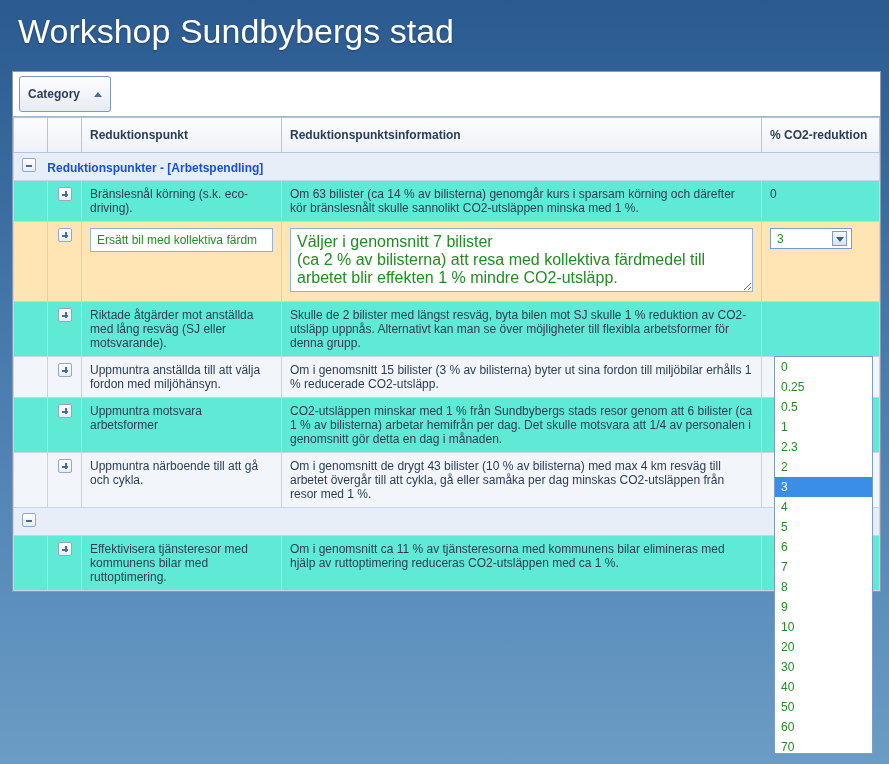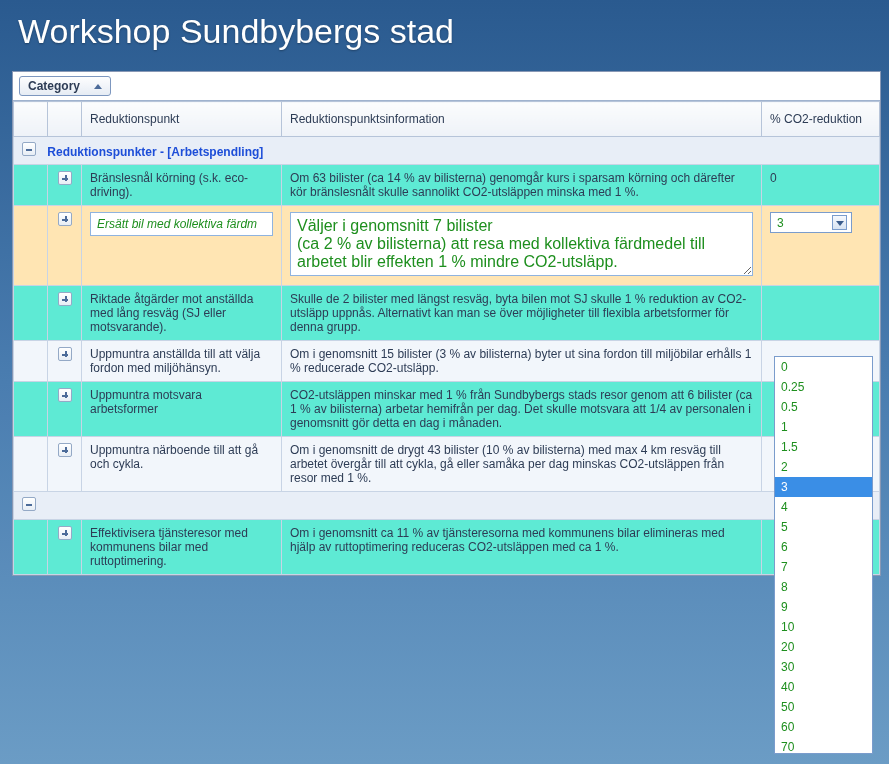--- a/index.html
+++ b/index.html
@@ -29,40 +29,40 @@
     padding: 4px 6px;
     background: #fff;
   }
   .grouping-chip {
     display: inline-flex;
     align-items: center;
     gap: 14px;
     border: 1px solid #7d97bf;
     background: linear-gradient(#fdfdfe,#e6ecf4);
     border-radius: 3px;
-    padding: 2px 8px;
+    padding: 10px 8px;
     font-weight: bold;
     color: #2d3c55;
     cursor: pointer;
   }
   .sort-arrow {
     width: 0; height: 0;
     border-left: 4px solid transparent;
     border-right: 4px solid transparent;
     border-bottom: 5px solid #4c6b99;
   }
   table.grid {
     border-collapse: collapse;
     width: 100%;
     table-layout: fixed;
   }
   table.grid th {
     background: linear-gradient(#fbfcfd,#eef2f8);
     color: #2d3c55;
-    font-weight: normal;
+    font-weight: bold;
     text-align: left;
     padding: 10px 8px;
     border: 1px solid #b6c4d9;
     font-size: 12px;
   }
   table.grid td {
     border: 1px solid #c8d4e5;
     padding: 6px 8px;
     vertical-align: top;
     color: #2d3c55;
@@ -101,21 +101,20 @@
 
   tr.active-row td { background: #ffe5b3; }
   .cell-input {
     width: 100%;
     border: 1px solid #8fb3df;
     background: #fff;
     color: #1e8f1e;
     font-family: inherit;
     font-size: 12px;
     padding: 4px 6px;
-    font-style: italic;
   }
   .cell-textarea {
     width: 100%;
     min-height: 64px;
     border: 1px solid #8fb3df;
     background: #fff;
     color: #1e8f1e;
     font-family: inherit;
     font-size: 16px;
     padding: 4px 6px;
@@ -273,21 +272,21 @@
       </tbody>
   </table>
 </div>
 
 <div class="dropdown-panel" id="dropdown-panel" style="left:774px; top:356px;">
   <div class="dropdown-list" id="dropdown-list">
       <div class="dropdown-item">0</div>
       <div class="dropdown-item">0.25</div>
       <div class="dropdown-item">0.5</div>
       <div class="dropdown-item">1</div>
-      <div class="dropdown-item">1.5</div>
+      <div class="dropdown-item">2.3</div>
       <div class="dropdown-item">2</div>
       <div class="dropdown-item selected">3</div>
       <div class="dropdown-item">4</div>
       <div class="dropdown-item">5</div>
       <div class="dropdown-item">6</div>
       <div class="dropdown-item">7</div>
       <div class="dropdown-item">8</div>
       <div class="dropdown-item">9</div>
       <div class="dropdown-item">10</div>
       <div class="dropdown-item">20</div>

